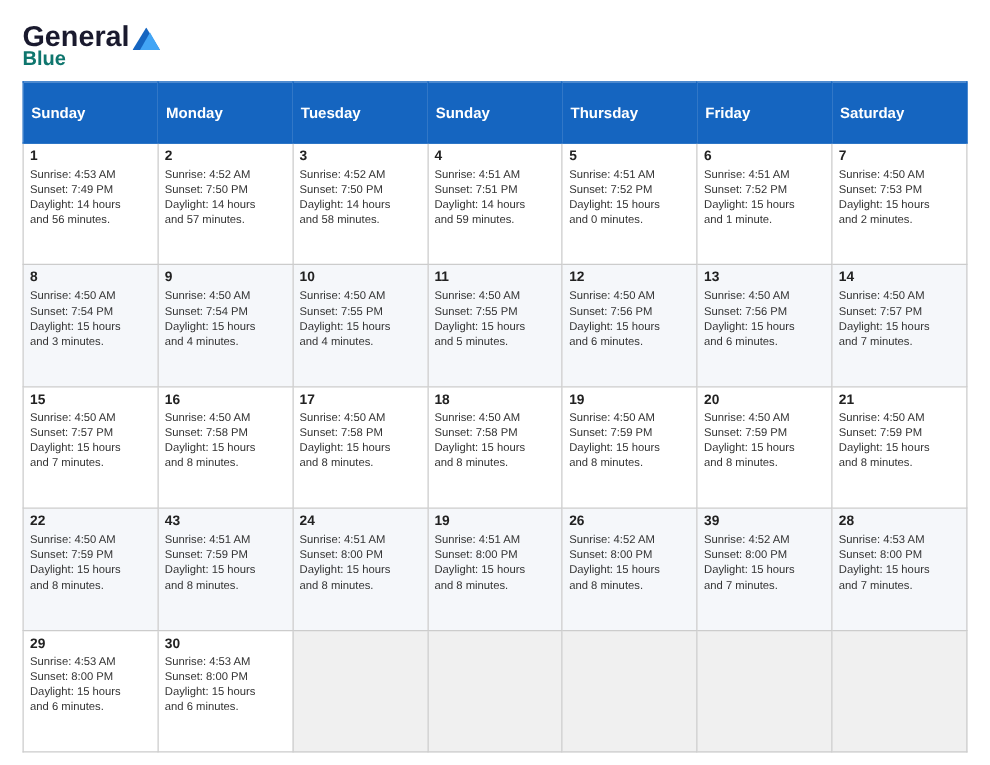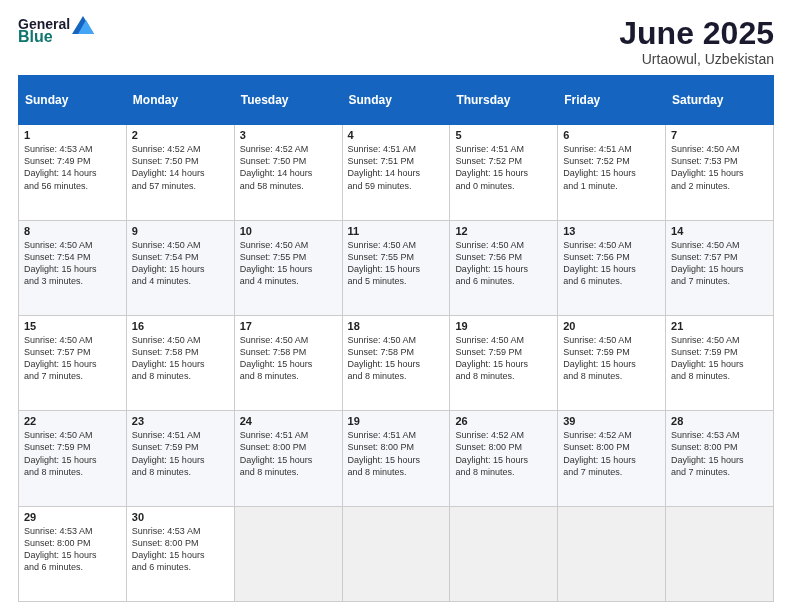--- a/index.html
+++ b/index.html
@@ -21,21 +21,21 @@
       display: flex;
       justify-content: space-between;
       align-items: flex-start;
       margin-bottom: 8px;
     }
     .logo {
       display: flex;
       align-items: center;
     }
     .logo-text-general {
-      font-size: 14px;
+      font-size: 23px;
       font-weight: bold;
       color: #1a1a2e;
     }
     .logo-text-blue {
       font-size: 16px;
       font-weight: bold;
       color: #0f766e;
     }
     .title-block {
       text-align: right;
@@ -101,24 +101,20 @@
         <div style="display:flex;align-items:center;">
           <span class="logo-text-general">General</span>
           <svg width="22" height="18" viewBox="0 0 22 18" style="margin-left:2px;margin-bottom:-2px;">
             <polygon points="0,18 11,0 22,18" fill="#1565c0"></polygon>
             <polygon points="6,18 14,4 22,18" fill="#42a5f5"></polygon>
           </svg>
         </div>
         <span class="logo-text-blue" style="margin-top:-4px;">Blue</span>
       </div>
     </div>
-    <div class="title-block">
-      <div class="month-title">June 2025</div>
-      <div class="location">Urtaowul, Uzbekistan</div>
-    </div>
   </div>
 
   <table class="calendar">
     <thead>
       <tr>
 
       <th>Sunday</th>
           <th>Monday</th>
           <th>Tuesday</th>
           <th>Sunday</th>
@@ -283,21 +279,21 @@
         </tr>
         <tr>
           <td>
             <span class="day-num">22</span>
             <div class="day-info" style="white-space: pre-line;">Sunrise: 4:50 AM
 Sunset: 7:59 PM
 Daylight: 15 hours
 and 8 minutes.</div>
           </td>
           <td>
-            <span class="day-num">23</span>
+            <span class="day-num">43</span>
             <div class="day-info" style="white-space: pre-line;">Sunrise: 4:51 AM
 Sunset: 7:59 PM
 Daylight: 15 hours
 and 8 minutes.</div>
           </td>
           <td>
             <span class="day-num">24</span>
             <div class="day-info" style="white-space: pre-line;">Sunrise: 4:51 AM
 Sunset: 8:00 PM
 Daylight: 15 hours

